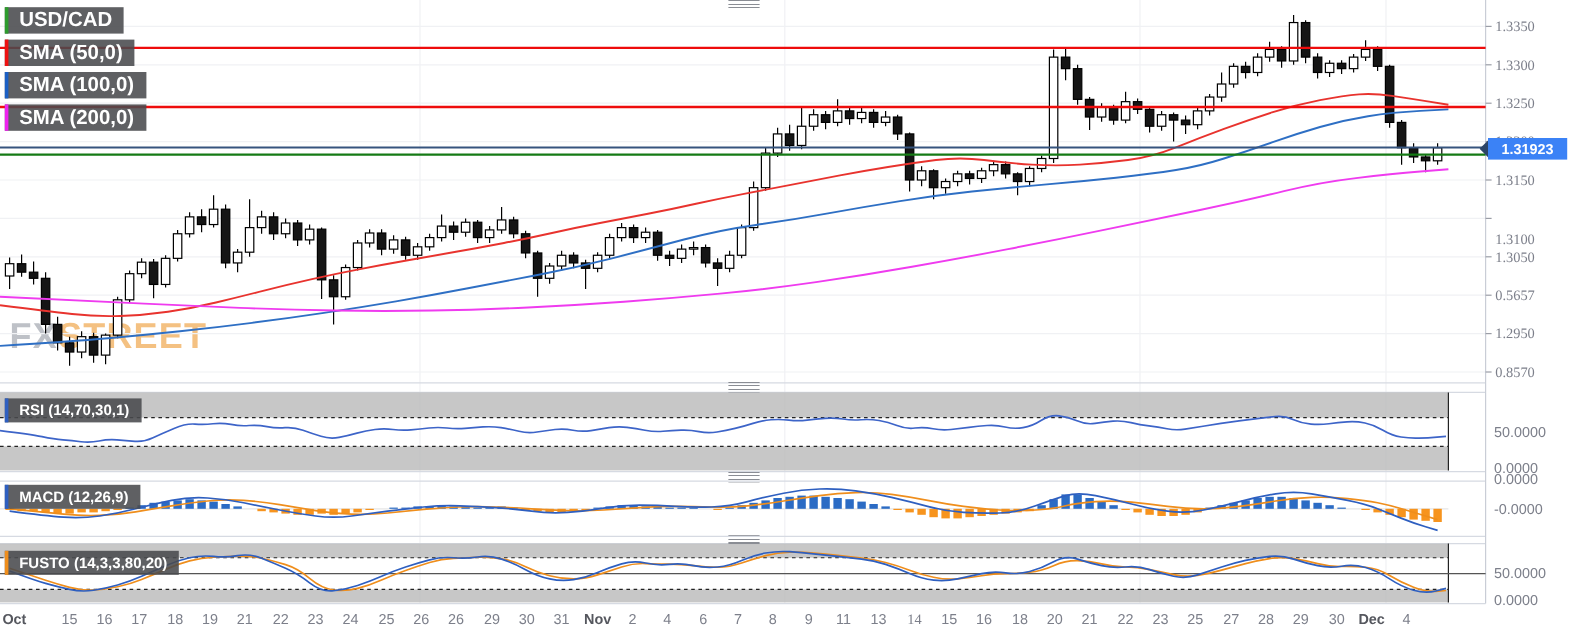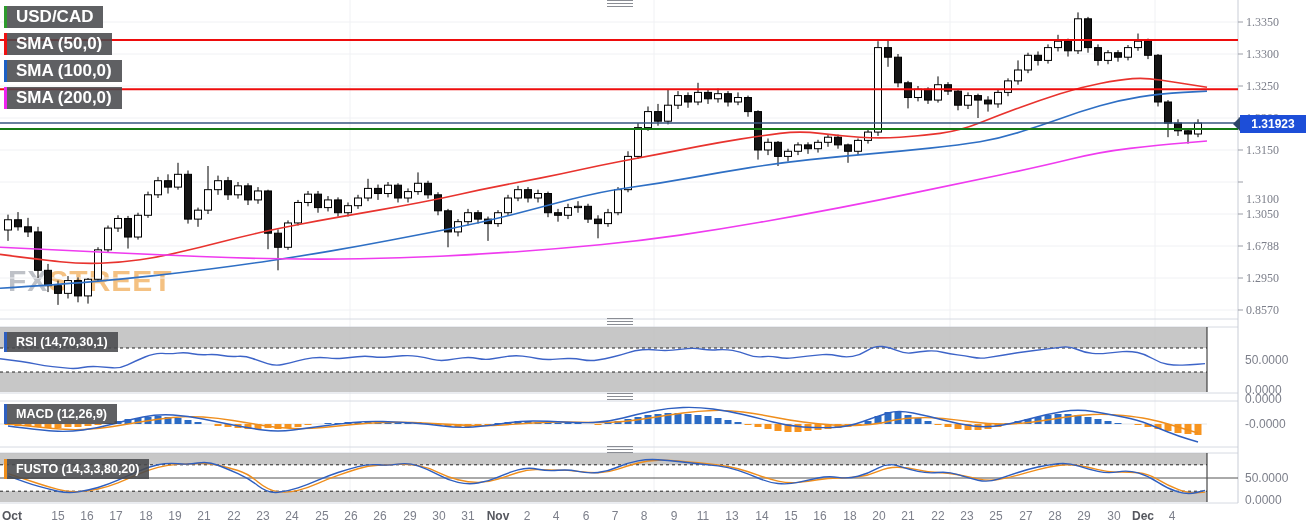--- a/index.html
+++ b/index.html
@@ -13,21 +13,21 @@
     background:rgba(73,74,77,.88);color:#fff;font-size:17px;font-weight:bold;padding:0 10px 0 0;}
   .legend-accent{width:3px;height:22px;margin-right:9px;flex:0 0 3px;}
   .panel-label{position:absolute;left:4px;height:20px;display:flex;align-items:center;z-index:3;
     background:rgba(73,74,77,.88);color:#fff;font-size:12.5px;font-weight:bold;padding:0 10px 0 0;}
   .axis-tick{position:absolute;color:#7c7f8a;font-size:12px;z-index:2;white-space:nowrap;}
   .price-axis,.time-axis{position:absolute;z-index:2;}
   .price-axis{left:1238px;top:0;width:71px;height:503px;font-family:Liberation Serif, serif;}
   .time-axis{left:0;top:503px;width:1238px;height:25px;}
   .time-label{position:absolute;top:6px;transform:translateX(-50%);color:#7c7f8a;font-size:12px;}
   .time-label.month{color:#55575e;font-weight:bold;}
-  .price-tag{position:absolute;left:1240px;top:115px;width:66px;height:18px;background:#1d4ed8;z-index:4;
+  .price-tag{position:absolute;left:1240px;top:115px;width:66px;height:18px;background:#3b82f6;z-index:4;
     color:#fff;font-size:12px;font-weight:bold;display:flex;align-items:center;justify-content:center;}
   .price-tag:before{content:"";position:absolute;left:-7px;top:2px;border:7px solid transparent;border-right-color:#2c4568;border-left-width:0;}
   .grip{position:absolute;left:607px;width:26px;height:9px;z-index:3;
     background:repeating-linear-gradient(#8a8d94 0 1px,transparent 1px 3px);}
   .sub-axis-label{position:absolute;left:1245px;color:#7c7f8a;font-size:12px;z-index:2;white-space:nowrap;transform:translateY(-50%);}
 </style>
 </head>
 <body>
 
 <div class="chart-root">
@@ -480,21 +480,21 @@
     </div>
 
   <div class="price-axis" id="price-axis">
       <div class="axis-tick" style="left: 8px; top: 15px;">1.3350</div>
       <div class="axis-tick" style="left: 8px; top: 47px; text-align: right;">1.3300</div>
       <div class="axis-tick" style="left: 8px; top: 79px;">1.3250</div>
       <div class="axis-tick" style="left: 8px; top: 111px;">1.3200</div>
       <div class="axis-tick" style="left: 8px; top: 143px;">1.3150</div>
       <div class="axis-tick" style="left: 8px; top: 192px;">1.3100</div>
       <div class="axis-tick" style="left: 8px; top: 207px;">1.3050</div>
-      <div class="axis-tick" style="left: 8px; top: 239px;">1.6788</div>
+      <div class="axis-tick" style="left: 8px; top: 239px;">0.5657</div>
       <div class="axis-tick" style="left: 8px; top: 271px;">1.2950</div>
       <div class="axis-tick" style="left: 8px; top: 303px;">0.8570</div>
     </div>
   <div class="time-axis" id="time-axis">
       <div class="time-label month" style="left: 12px;">Oct</div>
       <div class="time-label" style="left: 58px;">15</div>
       <div class="time-label" style="left: 87px;">16</div>
       <div class="time-label" style="left: 116px;">17</div>
       <div class="time-label" style="left: 146px;">18</div>
       <div class="time-label" style="left: 175px;">19</div>
@@ -510,21 +510,21 @@
       <div class="time-label" style="left: 468px;">31</div>
       <div class="time-label month" style="left: 498px;">Nov</div>
       <div class="time-label" style="left: 527px;">2</div>
       <div class="time-label" style="left: 556px;">4</div>
       <div class="time-label" style="left: 586px;">6</div>
       <div class="time-label" style="left: 615px;">7</div>
       <div class="time-label" style="left: 644px;">8</div>
       <div class="time-label" style="left: 674px;">9</div>
       <div class="time-label" style="left: 703px;">11</div>
       <div class="time-label" style="left: 732px;">13</div>
-      <div class="time-label" style="left: 762px;">14</div>
+      <div class="time-label" style="left: 762px; font-family: Liberation Serif, serif;">14</div>
       <div class="time-label" style="left: 791px;">15</div>
       <div class="time-label" style="left: 820px;">16</div>
       <div class="time-label" style="left: 850px;">18</div>
       <div class="time-label" style="left: 879px;">20</div>
       <div class="time-label" style="left: 908px;">21</div>
       <div class="time-label" style="left: 938px;">22</div>
       <div class="time-label" style="left: 967px;">23</div>
       <div class="time-label" style="left: 996px;">25</div>
       <div class="time-label" style="left: 1026px;">27</div>
       <div class="time-label" style="left: 1055px;">28</div>

